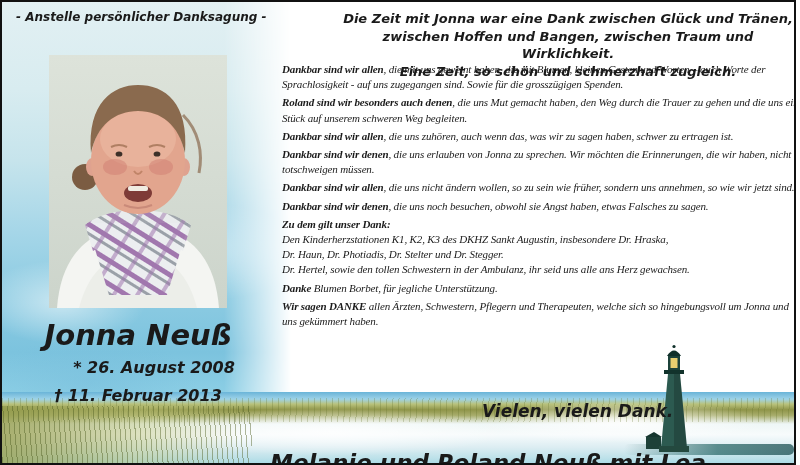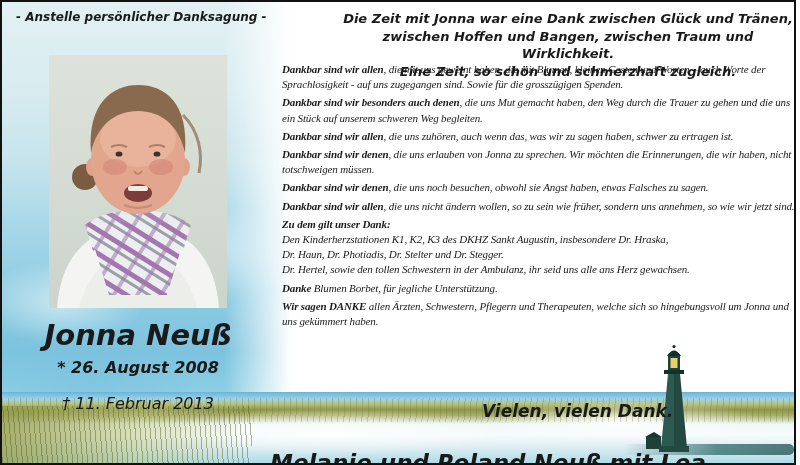--- a/index.html
+++ b/index.html
@@ -38,24 +38,24 @@
          font-size:13px;line-height:17.5px;z-index:6;}
   .body-col{position:absolute;left:280px;top:60px;width:518px;font-size:11px;line-height:15.2px;
             letter-spacing:-0.15px;z-index:6;font-family:Liberation Serif, serif;}
   .body-col p{margin:0 0 3px 0;}
   .lead{font-weight:700;}
   .heading{font-weight:700;margin:2px 0 0 0 !important;}
   .tline{margin:0;}
   .closing{position:absolute;left:480px;top:399px;font-size:17px;font-weight:700;z-index:6;}
   .name{position:absolute;left:0;top:316px;width:272px;text-align:center;font-size:29px;
         font-weight:700;z-index:6;}
-  .date-birth{position:absolute;left:0;top:356px;width:272px;text-align:center;font-size:16px;
+  .date-birth{position:absolute;left:16px;top:356px;width:272px;text-align:center;font-size:16px;
         font-weight:600;z-index:6;}
-  .date-death{position:absolute;left:0;top:392px;width:272px;text-align:center;font-size:16px;
-        font-weight:400;z-index:6;}
+  .date-death{position:absolute;left:0;top:384px;width:272px;text-align:center;font-size:16px;
+        font-weight:700;z-index:6;}
   .signature{position:absolute;left:268px;top:424px;font-size:23px;font-weight:700;z-index:6;margin-top:24px;}
 </style>
 </head>
 <body>
 
 <div class="card">
 
   <div class="left-panel"></div>
 
   <div class="dunes">
@@ -117,25 +117,25 @@
   <div class="header-left hand">- Anstelle persönlicher Danksagung -</div>
 
   <div class="intro hand">
     <div>Die Zeit mit Jonna war eine Dank zwischen Glück und Tränen,</div>
     <div>zwischen Hoffen und Bangen, zwischen Traum und Wirklichkeit.</div>
     <div>Eine Zeit, so schön und schmerzhaft zugleich.</div>
   </div>
 
   <div class="body-col hand">
     <p><span class="lead">Dankbar sind wir allen</span><span>, die mit uns geweint haben, die mit Blumen, kleinen Gesten und Worten – auch Worte der Sprachlosigkeit - auf uns zugegangen sind. Sowie für die grosszügigen Spenden.</span></p>
-    <p><span class="lead">Dankbar sind wir besonders auch denen</span><span>, die uns Mut gemacht haben, den Weg durch die Trauer zu gehen und die uns ein Stück auf unserem schweren Weg begleiten.</span></p>
+    <p><span class="lead">Roland sind wir besonders auch denen</span><span>, die uns Mut gemacht haben, den Weg durch die Trauer zu gehen und die uns ein Stück auf unserem schweren Weg begleiten.</span></p>
     <p><span class="lead">Dankbar sind wir allen</span><span>, die uns zuhören, auch wenn das, was wir zu sagen haben, schwer zu ertragen ist.</span></p>
     <p><span class="lead">Dankbar sind wir denen</span><span>, die uns erlauben von Jonna zu sprechen. Wir möchten die Erinnerungen, die wir haben, nicht totschweigen müssen.</span></p>
+    <p><span class="lead">Dankbar sind wir allen</span><span>, die uns nicht ändern wollen, so zu sein wie früher, sondern uns annehmen, so wie wir jetzt sind.</span></p>
     <p><span class="lead">Dankbar sind wir denen</span><span>, die uns noch besuchen, obwohl sie Angst haben, etwas Falsches zu sagen.</span></p>
-    <p><span class="lead">Dankbar sind wir allen</span><span>, die uns nicht ändern wollen, so zu sein wie früher, sondern uns annehmen, so wie wir jetzt sind.</span></p>
     <p class="heading">Zu dem gilt unser Dank:</p>
     <div class="tline">Den Kinderherzstationen K1, K2, K3 des DKHZ Sankt Augustin, insbesondere Dr. Hraska,</div>
     <div class="tline">Dr. Haun, Dr. Photiadis, Dr. Stelter und Dr. Stegger.</div>
     <div class="tline">Dr. Hertel, sowie den tollen Schwestern in der Ambulanz, ihr seid uns alle ans Herz gewachsen.</div>
     <p style="margin-top:3px"><span class="lead">Danke</span><span> Blumen Borbet, für jegliche Unterstützung.</span></p>
     <p><span class="lead">Wir sagen DANKE</span><span> allen Ärzten, Schwestern, Pflegern und Therapeuten, welche sich so hingebungsvoll um Jonna und uns gekümmert haben.</span></p>
   </div>
 
   <div class="closing hand">Vielen, vielen Dank.</div>
 

